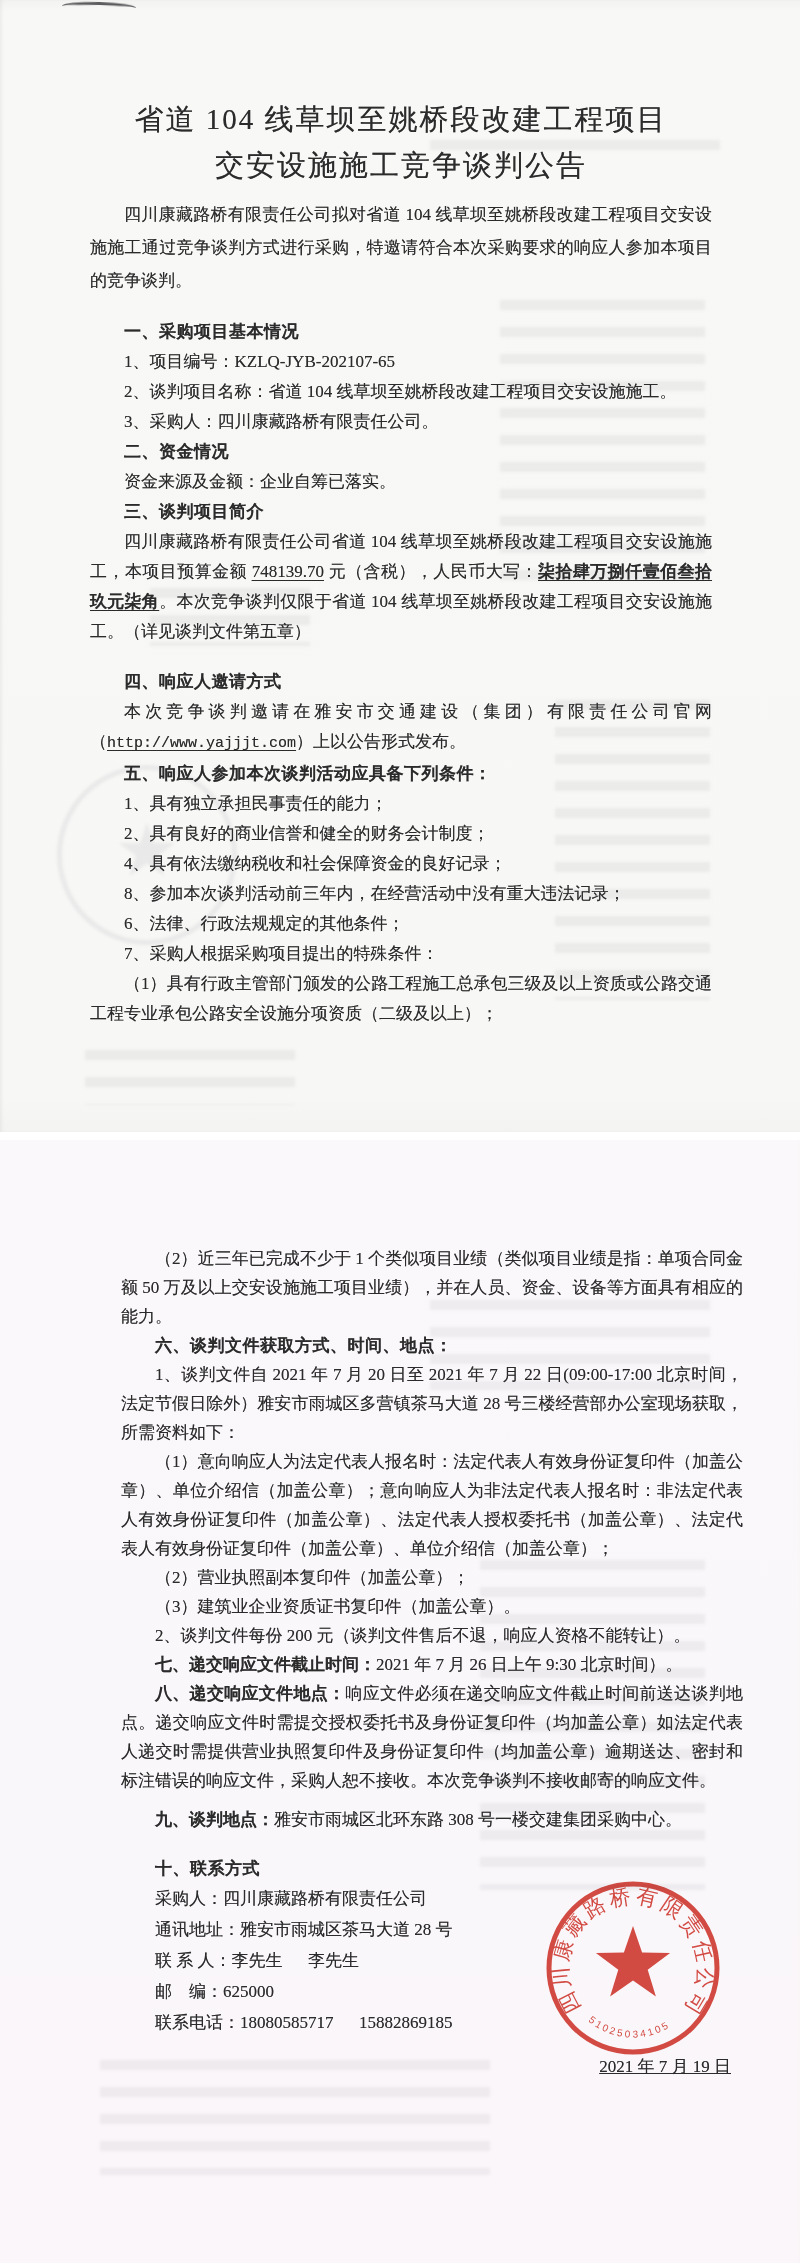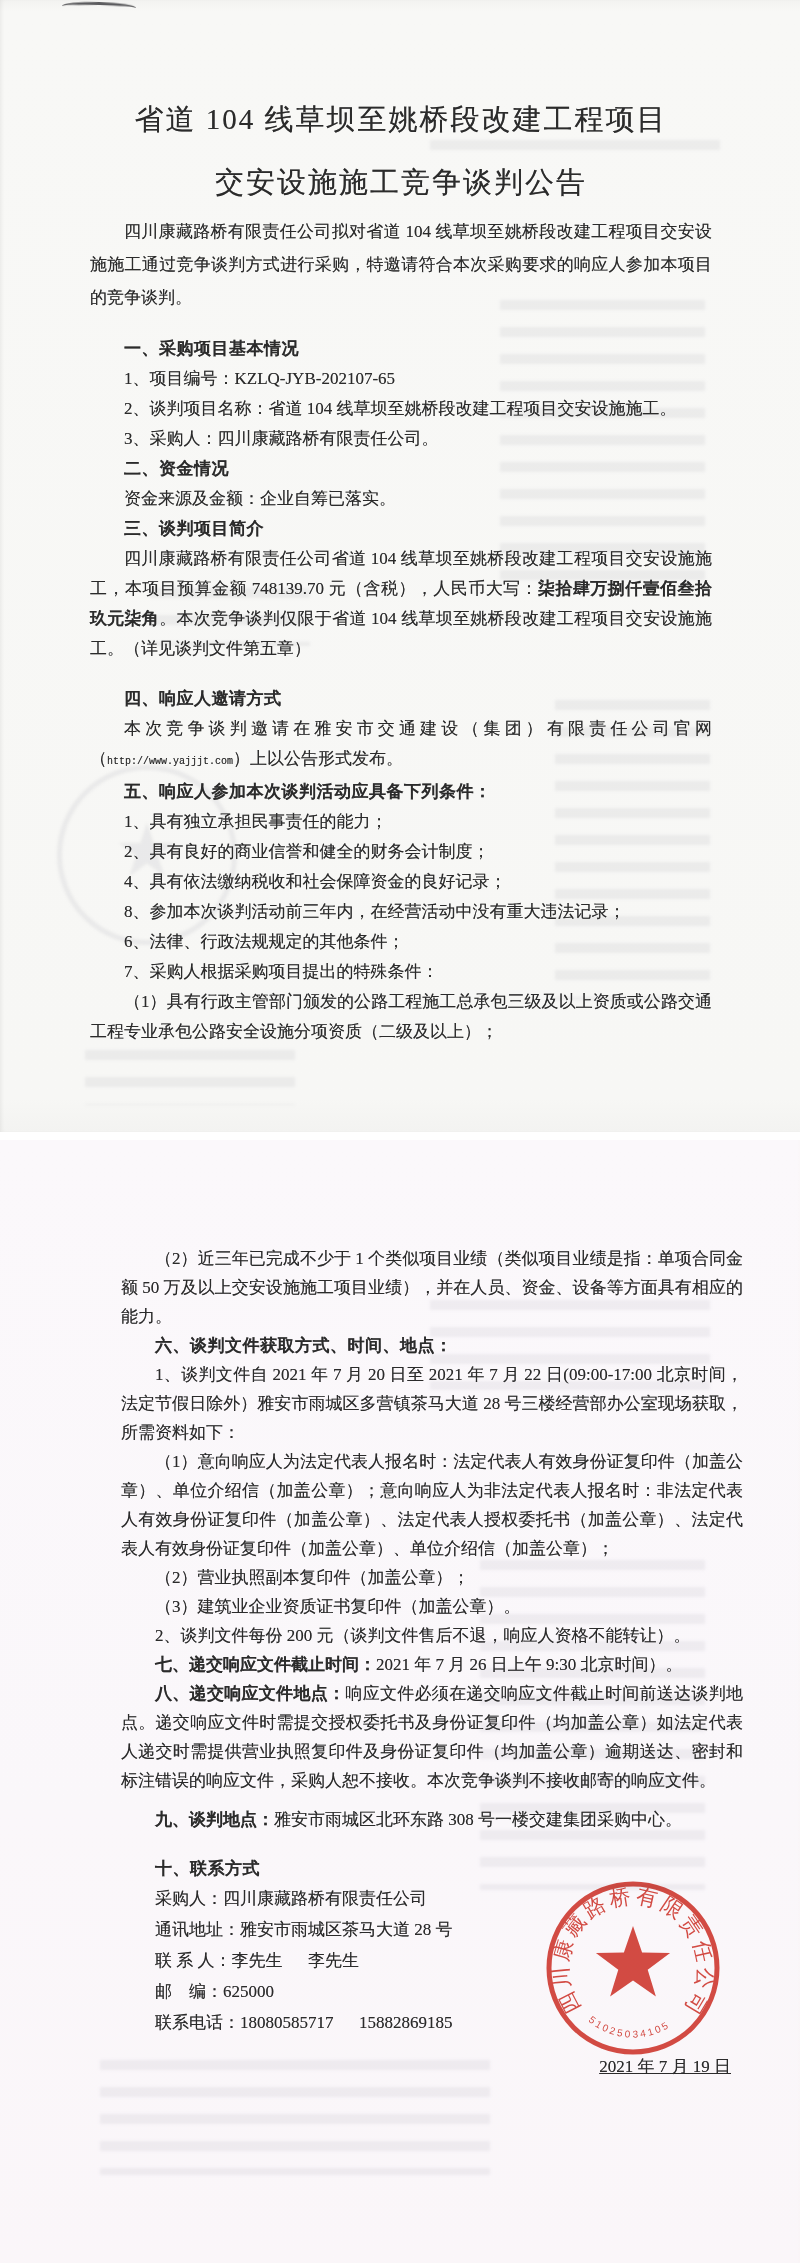--- a/index.html
+++ b/index.html
@@ -38,24 +38,24 @@
   .heading {
     font-family:"Liberation Sans","DejaVu Sans",sans-serif;
     font-weight:700; letter-spacing:0.5px;
   }
   .inline-heading {
     font-family:"Liberation Sans","DejaVu Sans",sans-serif;
     font-weight:700;
     margin-top:48px;
   }
   .doc-title { text-align:center; font-size:29px; line-height:34px; letter-spacing:2px; text-indent:0; }
-  .title-2 { margin-top:29px; }
-  .u { text-underline-offset:3px; }
+  .title-2 { margin-top:12px; }
+  .u { text-decoration:underline; text-underline-offset:3px; }
   .caps-amount { font-weight:700; }
-  .url { font-family:"Liberation Mono","DejaVu Sans Mono",monospace; font-size:10px; }
+  .url { font-family:"Liberation Mono","DejaVu Sans Mono",monospace; font-size:15px; }
   .sp4 { margin-top:20px; }
   .sp9 { margin-top:10px; }
   .contact-line { white-space:pre-wrap; line-height:31px !important; }
   .date-line { margin-top:14px; text-align:right; padding-right:12px; position:relative; z-index:3;text-decoration:underline; }
 
   
   .ghost {
     position:absolute; pointer-events:none;
     background:repeating-linear-gradient(180deg,
       rgba(108,108,126,0.085) 0px, rgba(108,108,126,0.085) 10px,

